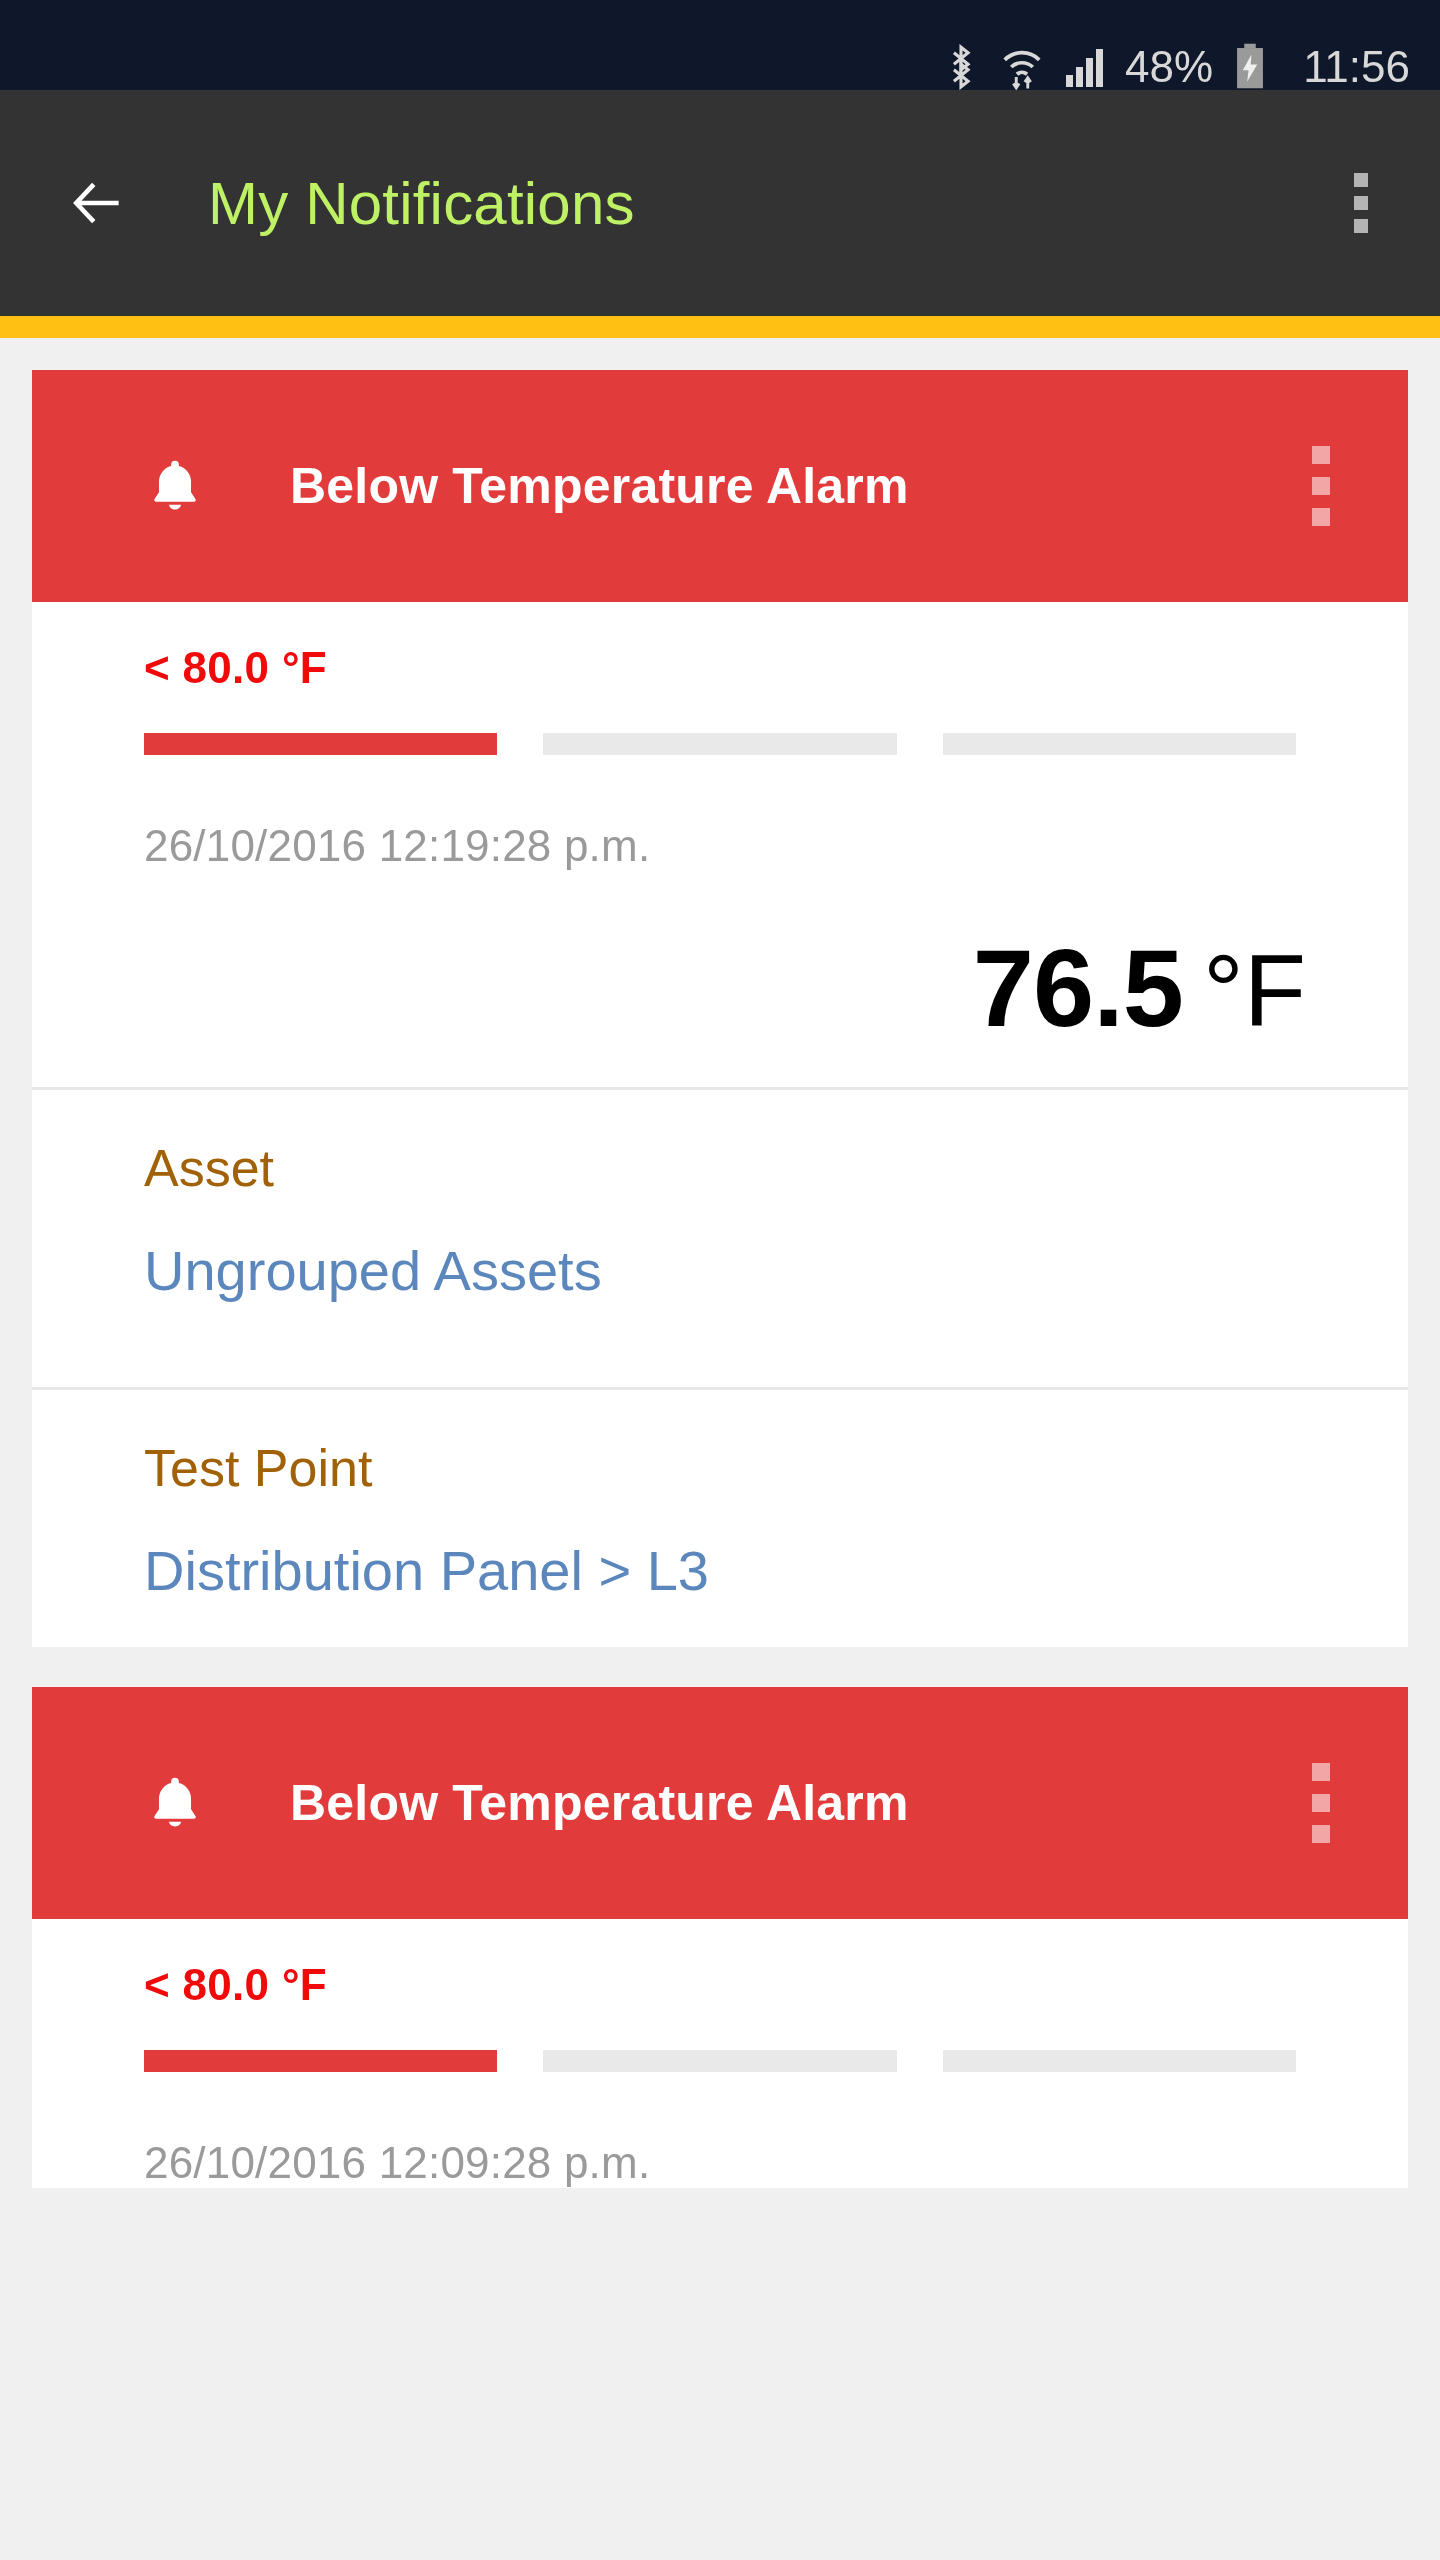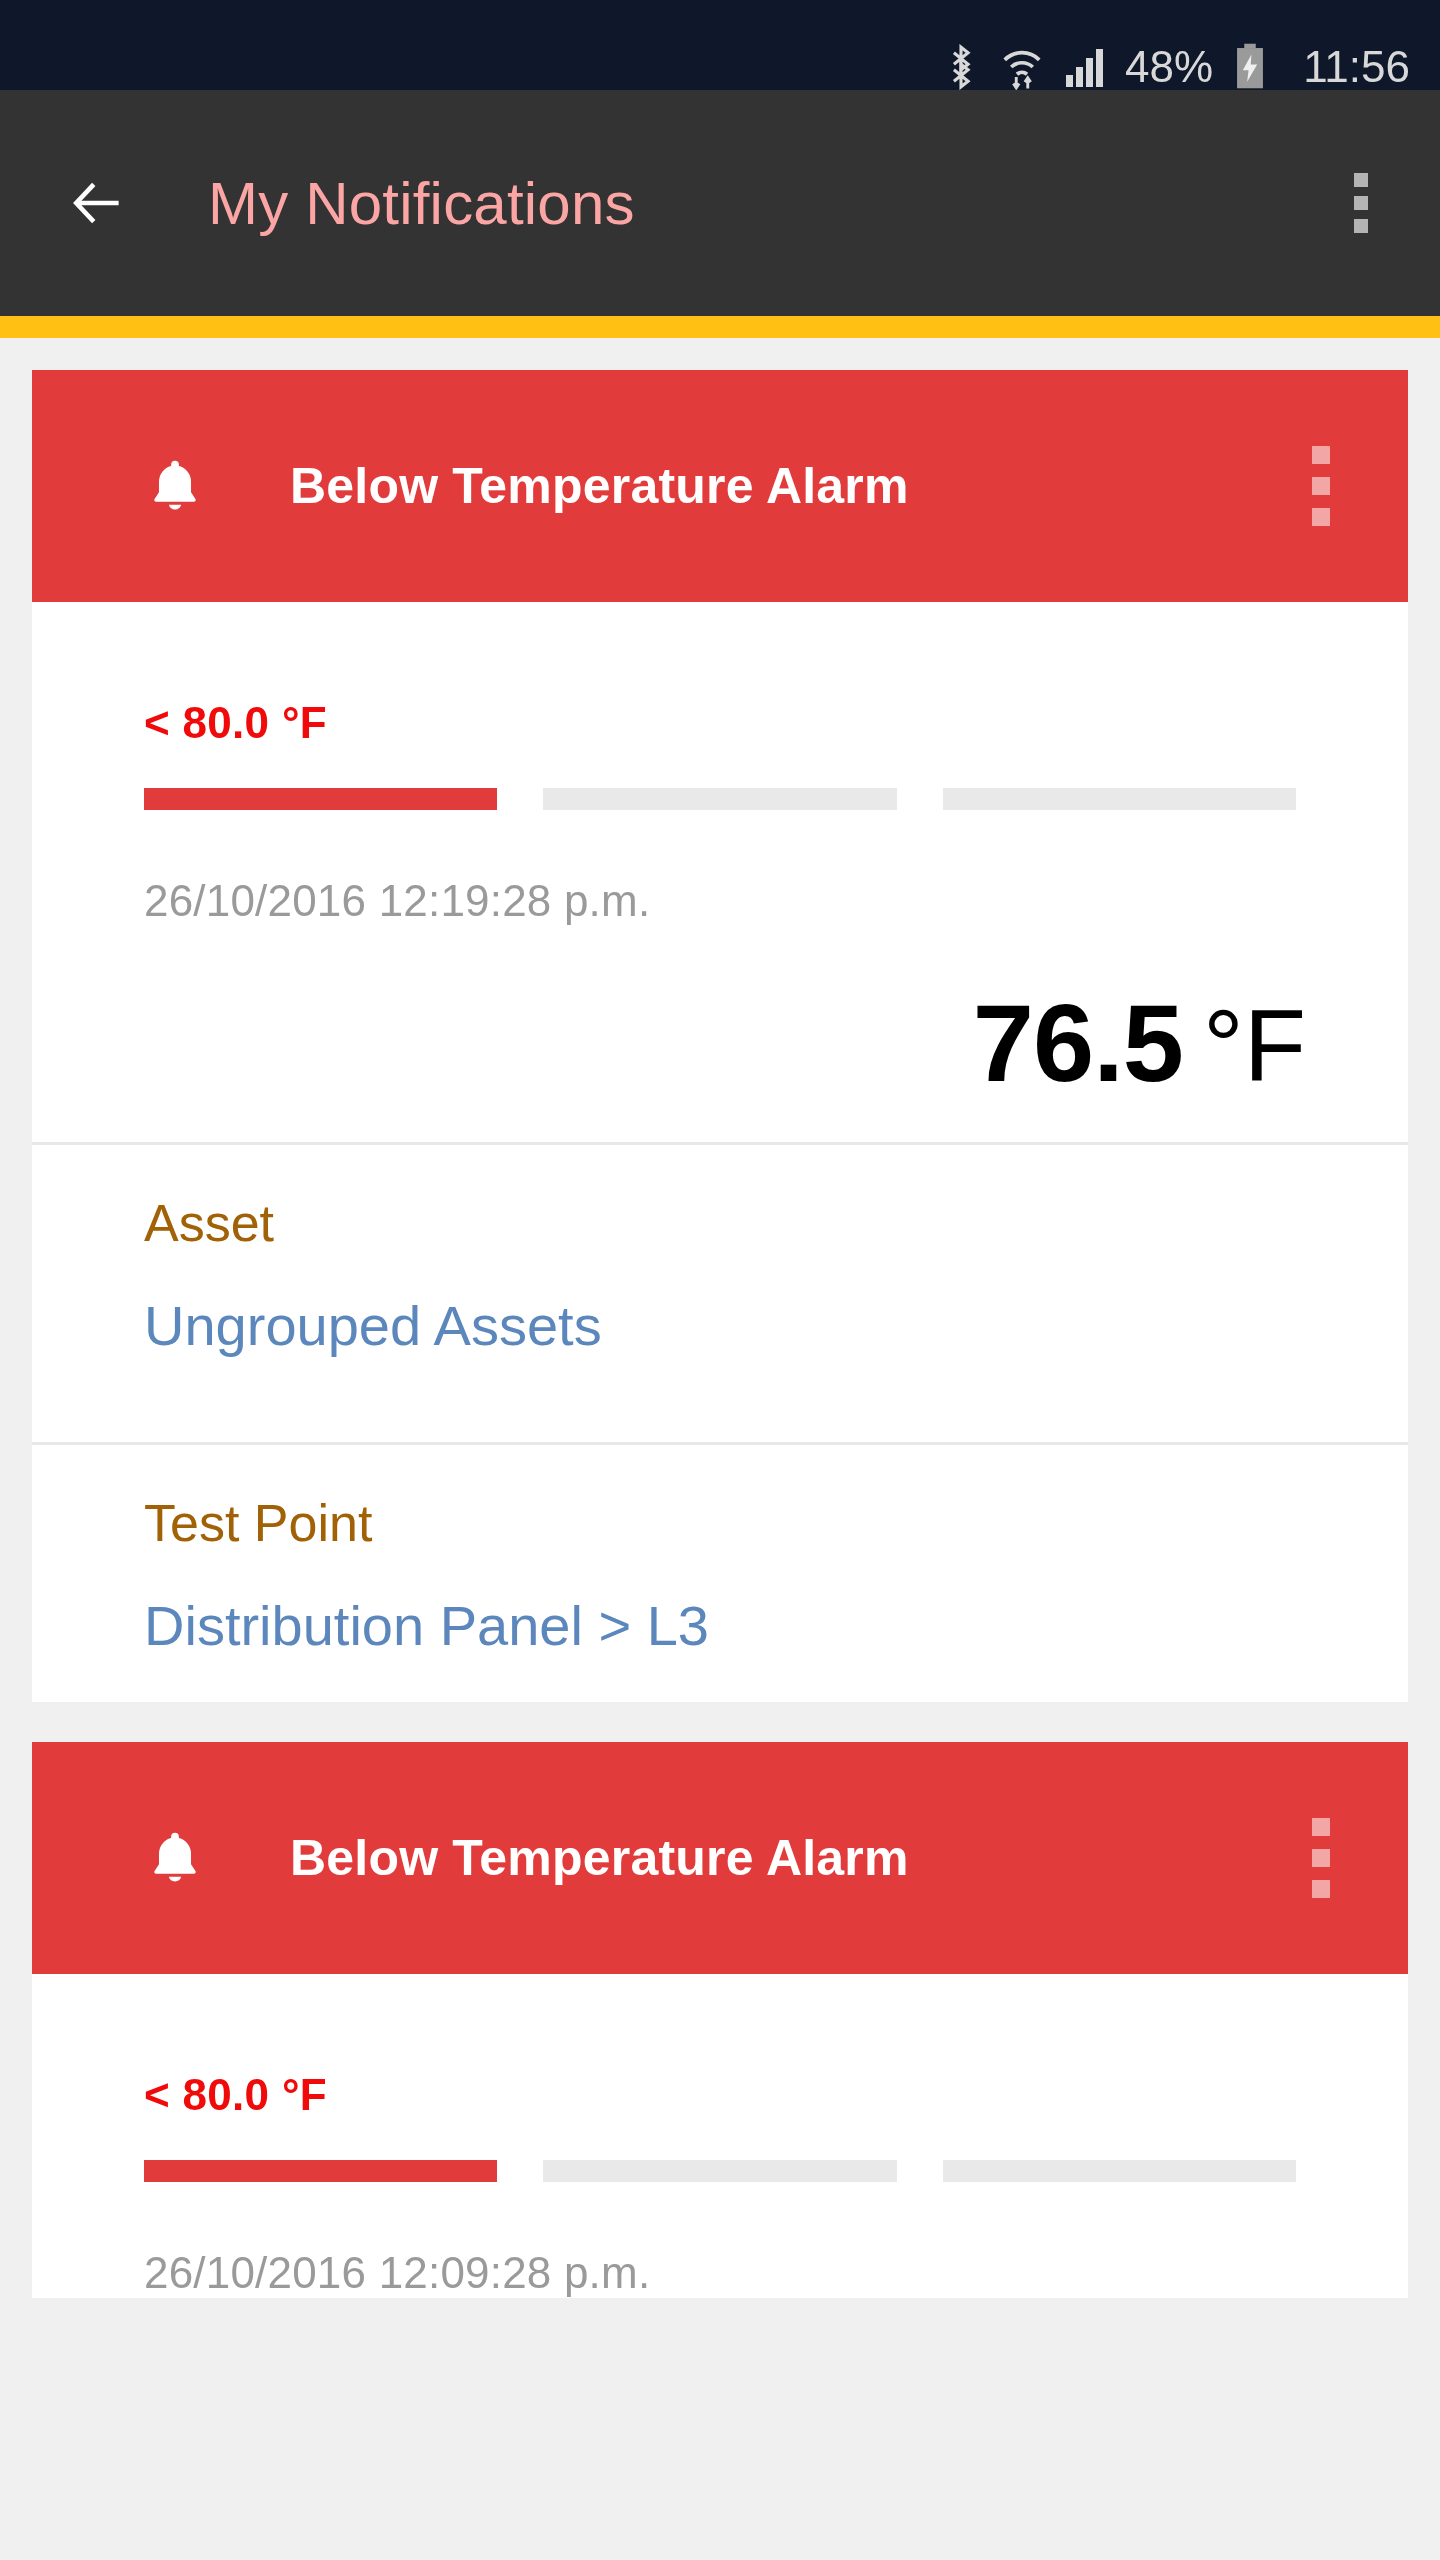--- a/index.html
+++ b/index.html
@@ -40,21 +40,21 @@
     background:#333333;
     display:flex; align-items:center;
     position:relative;
   }
   .back-arrow{
     margin-left:68px; width:58px; height:58px;
     display:flex; align-items:center; justify-content:center;
     cursor:pointer;
   }
   .app-title{
-    color:#fca5a5;
+    color:#bef264;
     font-size:60px; font-weight:400;
     margin-left:82px;
     letter-spacing:0.2px;
   }
   .appbar-menu{
     position:absolute; right:62px; top:50%;
     transform:translateY(-50%);
     display:flex; flex-direction:column; gap:9px;
     cursor:pointer; padding:10px;
   }
@@ -101,21 +101,21 @@
   }
   .card-menu span{
     display:block; width:18px; height:18px; background:#F2A6A6;
   }
 
   .card-body{ padding:0 0 0 0; }
 
   .threshold{
     color:#F00A0A;
     font-size:44px; font-weight:bold;
-    padding:96px 0 0 112px;
+    padding:41px 0 0 112px;
     letter-spacing:0.3px;
   }
 
   .segments{
     display:flex; gap:46px;
     padding:40px 112px 0 112px;
   }
   .seg{ height:22px; flex:1; background:#E9E9E9; }
   .seg.filled{ background:#E23B3B; }
 

